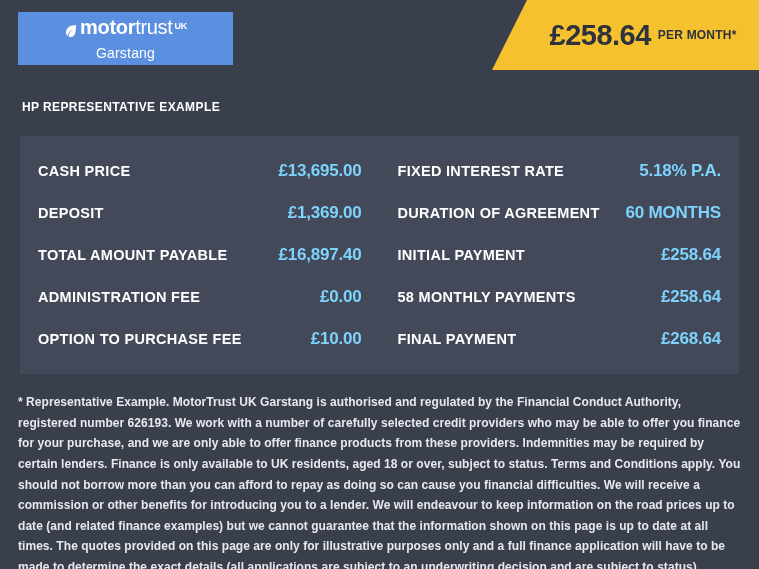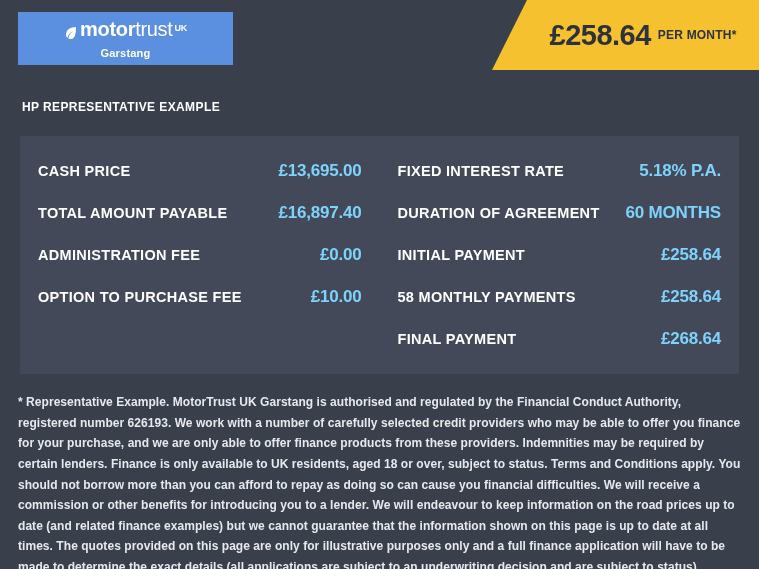--- a/index.html
+++ b/index.html
@@ -61,25 +61,24 @@
   .logo-bold { font-weight: bold; }
   .logo-light { font-weight: normal; }
   .logo-uk {
     font-size: 9px;
     font-weight: bold;
     margin-left: 2px;
     position: relative;
     top: -6px;
   }
   .logo-line2 {
-    font-size: 11px;
+    font-size: 14px;
     color: #ffffff;
     margin-top: 8px;
     letter-spacing: 0.2px;
-    font-weight: bold;
   }
 
   .price-banner {
     position: absolute;
     right: 0;
     top: 0;
     width: 232px;
     height: 70px;
     background: #f5c12e;
     color: #2e323d;
@@ -116,20 +115,21 @@
     font-size: 12px;
     font-weight: bold;
     letter-spacing: 0.4px;
   }
 
   
   .panels {
     display: flex;
     gap: 0;
     margin: 22px 20px 0 20px;
+    align-items: flex-end;
   }
   .panel {
     flex: 1;
     background: #434958;
     padding: 14px 18px 14px 18px;
   }
   .row {
     display: flex;
     align-items: baseline;
     justify-content: space-between;
@@ -189,20 +189,24 @@
   <div class="section-title">HP REPRESENTATIVE EXAMPLE</div>
 
   <div class="panels">
 
     <div class="panel">
       <div class="row">
         <span class="row-label">CASH PRICE</span>
         <span class="row-value">£13,695.00</span>
       </div>
       <div class="row">
+        <span class="row-label">DEPOSIT</span>
+        <span class="row-value">£1,369.00</span>
+      </div>
+      <div class="row">
         <span class="row-label">TOTAL AMOUNT PAYABLE</span>
         <span class="row-value">£16,897.40</span>
       </div>
       <div class="row">
         <span class="row-label">ADMINISTRATION FEE</span>
         <span class="row-value">£0.00</span>
       </div>
       <div class="row">
         <span class="row-label">OPTION TO PURCHASE FEE</span>
         <span class="row-value">£10.00</span>

